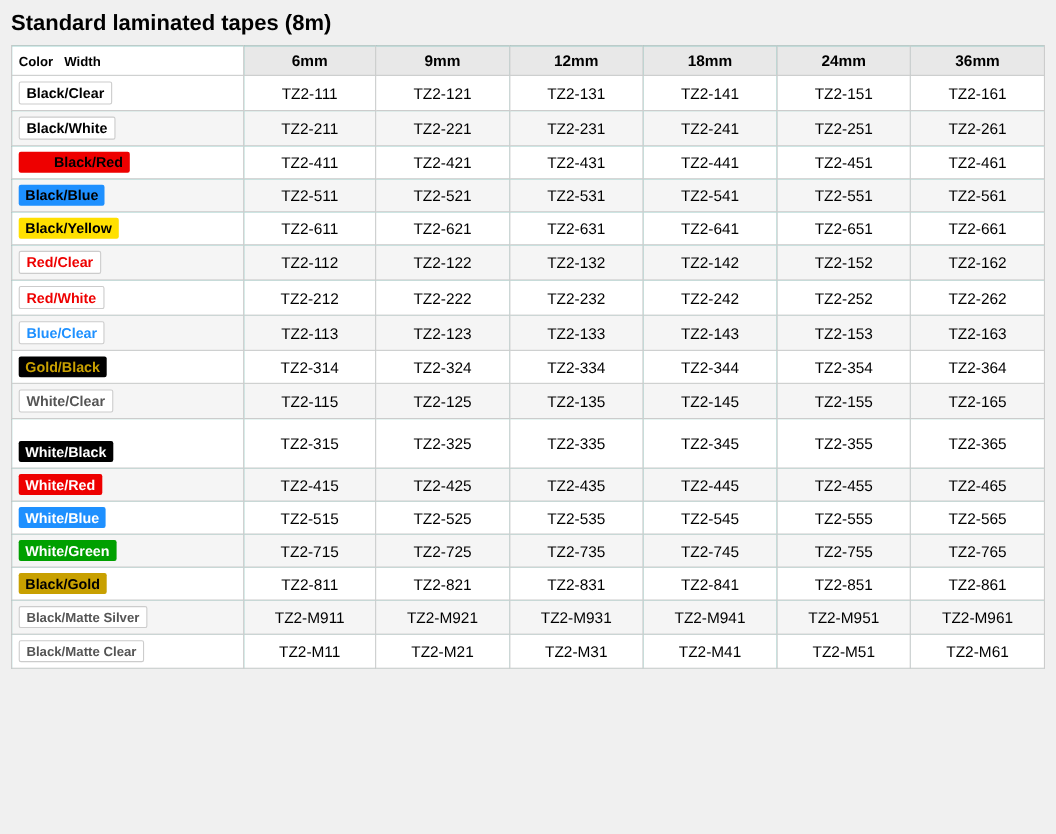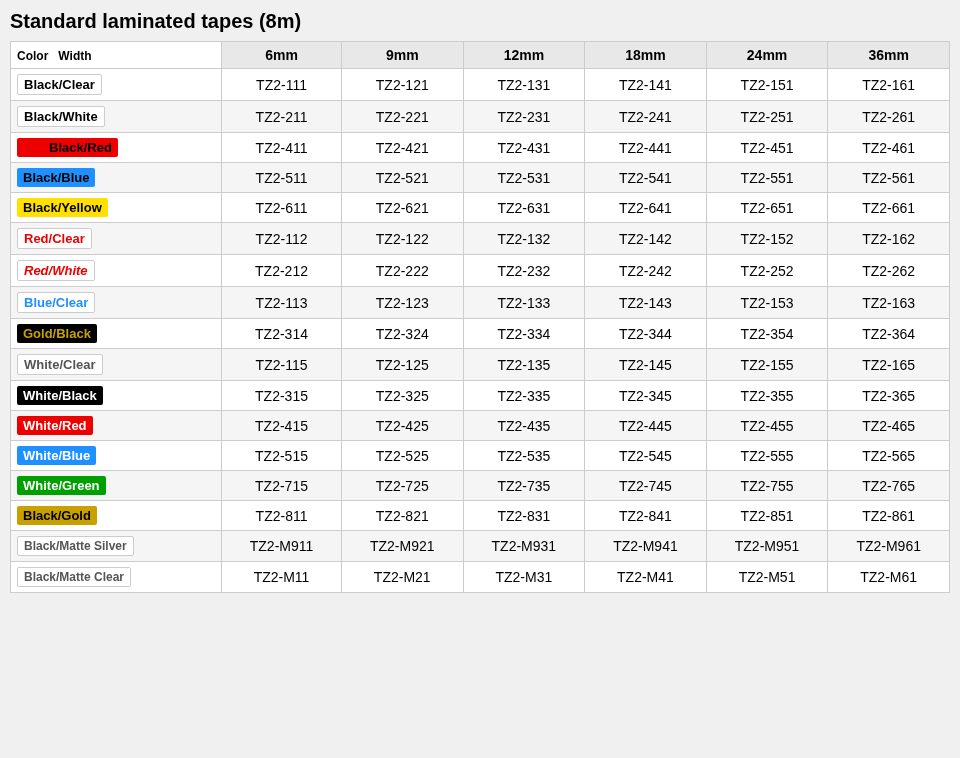--- a/index.html
+++ b/index.html
@@ -42,26 +42,26 @@
       font-weight: bold;
       font-size: 13px;
     }
     .color-black-clear { background: #fff; color: #000; border: 1px solid #ccc; }
     .color-black-white { background: #fff; color: #000; border: 1px solid #ccc; }
     .color-black-red { background: #e00; color: #000; padding-left: 32px; }
     .color-black-blue { background: #1e90ff; color: #000; }
     .color-black-yellow { background: #ffe000; color: #000; }
     .color-black-green { background: #00a000; color: #000; }
     .color-red-clear { background: #fff; color: #e00; border: 1px solid #ccc; }
-    .color-red-white { background: #fff; color: #e00; border: 1px solid #ccc; font-style: italic; }
+    .color-red-white { background: #fff; color: #e00; border: 1px solid #ccc; }
     .color-blue-clear { background: #fff; color: #1e90ff; border: 1px solid #ccc; }
     .color-blue-white { background: #fff; color: #1e90ff; border: 1px solid #ccc; }
     .color-gold-black { background: #000; color: #c8a000; }
     .color-white-clear { background: #fff; color: #555; border: 1px solid #ccc; }
-    .color-white-black { background: #000; color: #fff; }
+    .color-white-black { background: #000; color: #fff; margin-top: 15px; }
     .color-white-red { background: #e00; color: #fff; }
     .color-white-blue { background: #1e90ff; color: #fff; }
     .color-white-green { background: #00a000; color: #fff; }
     .color-black-gold { background: #c8a000; color: #000; }
     .color-black-matte-silver { background: #fff; color: #555; border: 1px solid #ccc; font-size: 12px; }
     .color-black-matte-clear { background: #fff; color: #555; border: 1px solid #ccc; font-size: 12px; }
     tr:nth-child(odd) td { background: #fff; }
     tr:nth-child(even) td { background: #f5f5f5; }
     tr:nth-child(odd) .color-header-cell { background: #fff; }
     tr:nth-child(even) .color-header-cell { background: #f5f5f5; }

